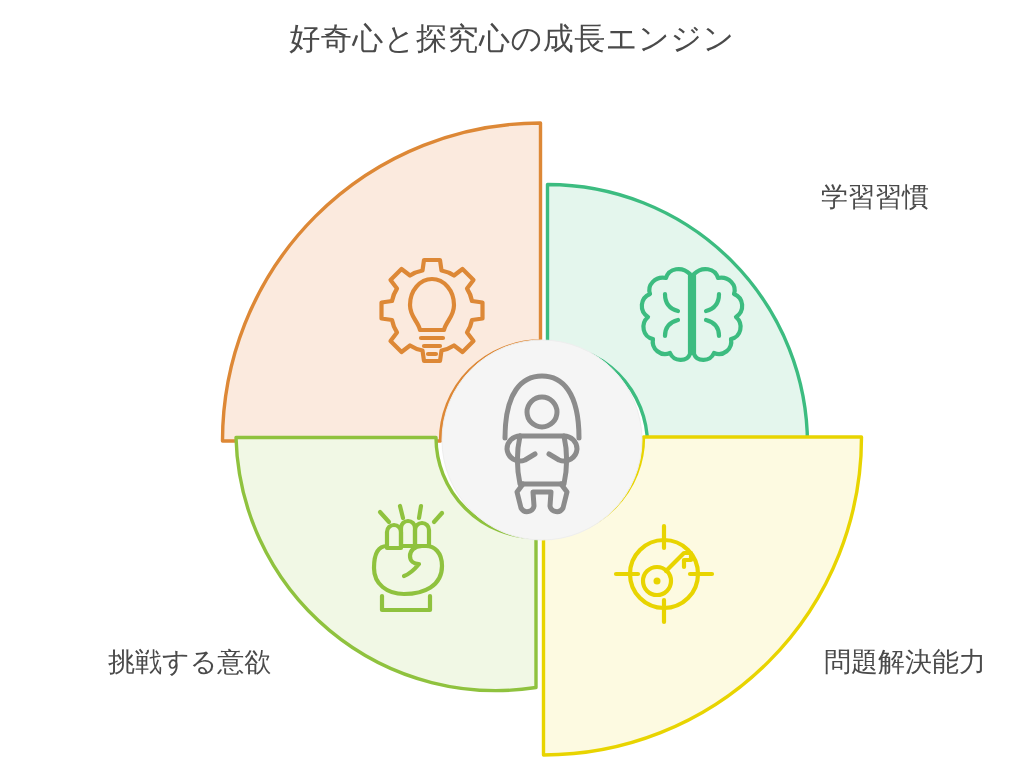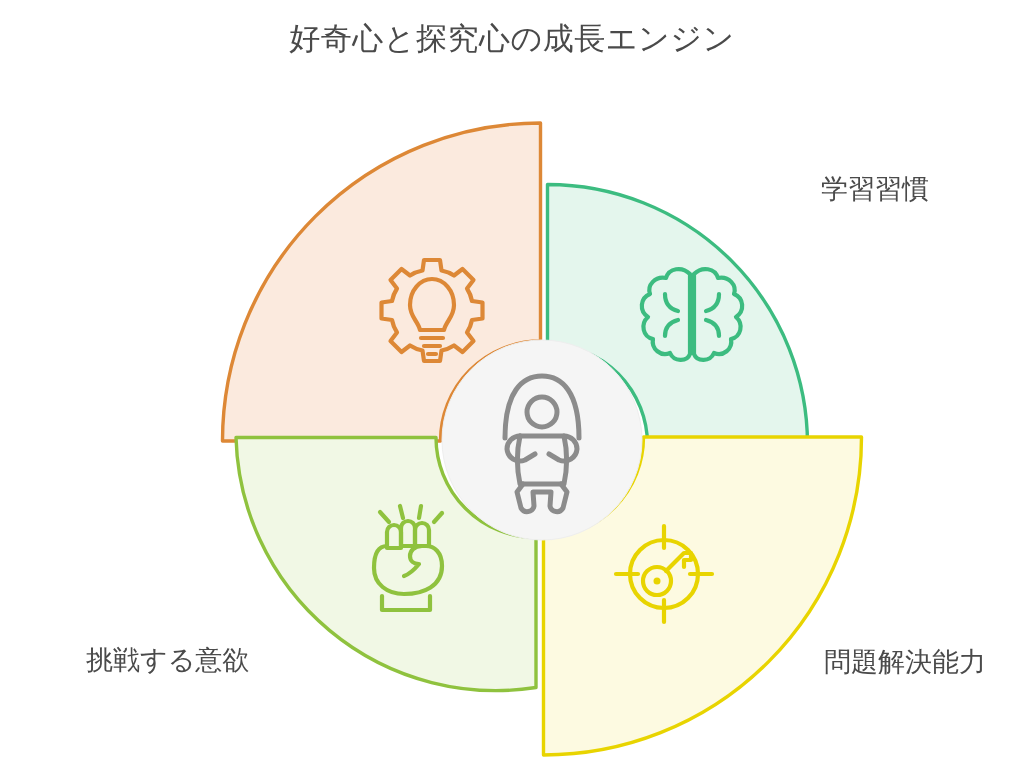--- a/index.html
+++ b/index.html
@@ -40,22 +40,22 @@
   }
   .label {
     position: absolute;
     font-size: 27px;
     color: #4a4a4a;
     white-space: nowrap;
     line-height: 1.3;
     font-weight: 400;
   }
   .label-tl { left: 30px;  top: 170px; }
-  .label-tr { right: 95px; top: 172px; }
-  .label-bl { left: 86px;  top: 645px; font-family: Liberation Mono, monospace; }
+  .label-tr { right: 95px; top: 180px; }
+  .label-bl { left: 108px;  top: 645px; }
   .label-br { right: 38px; top: 645px; text-align: right; }
 </style>
 </head>
 <body>
 
 <div id="infographic">
 
   <div class="title">好奇心と探究心の成長エンジン</div>
 
   <svg class="diagram-svg" viewBox="0 0 1024 769">

